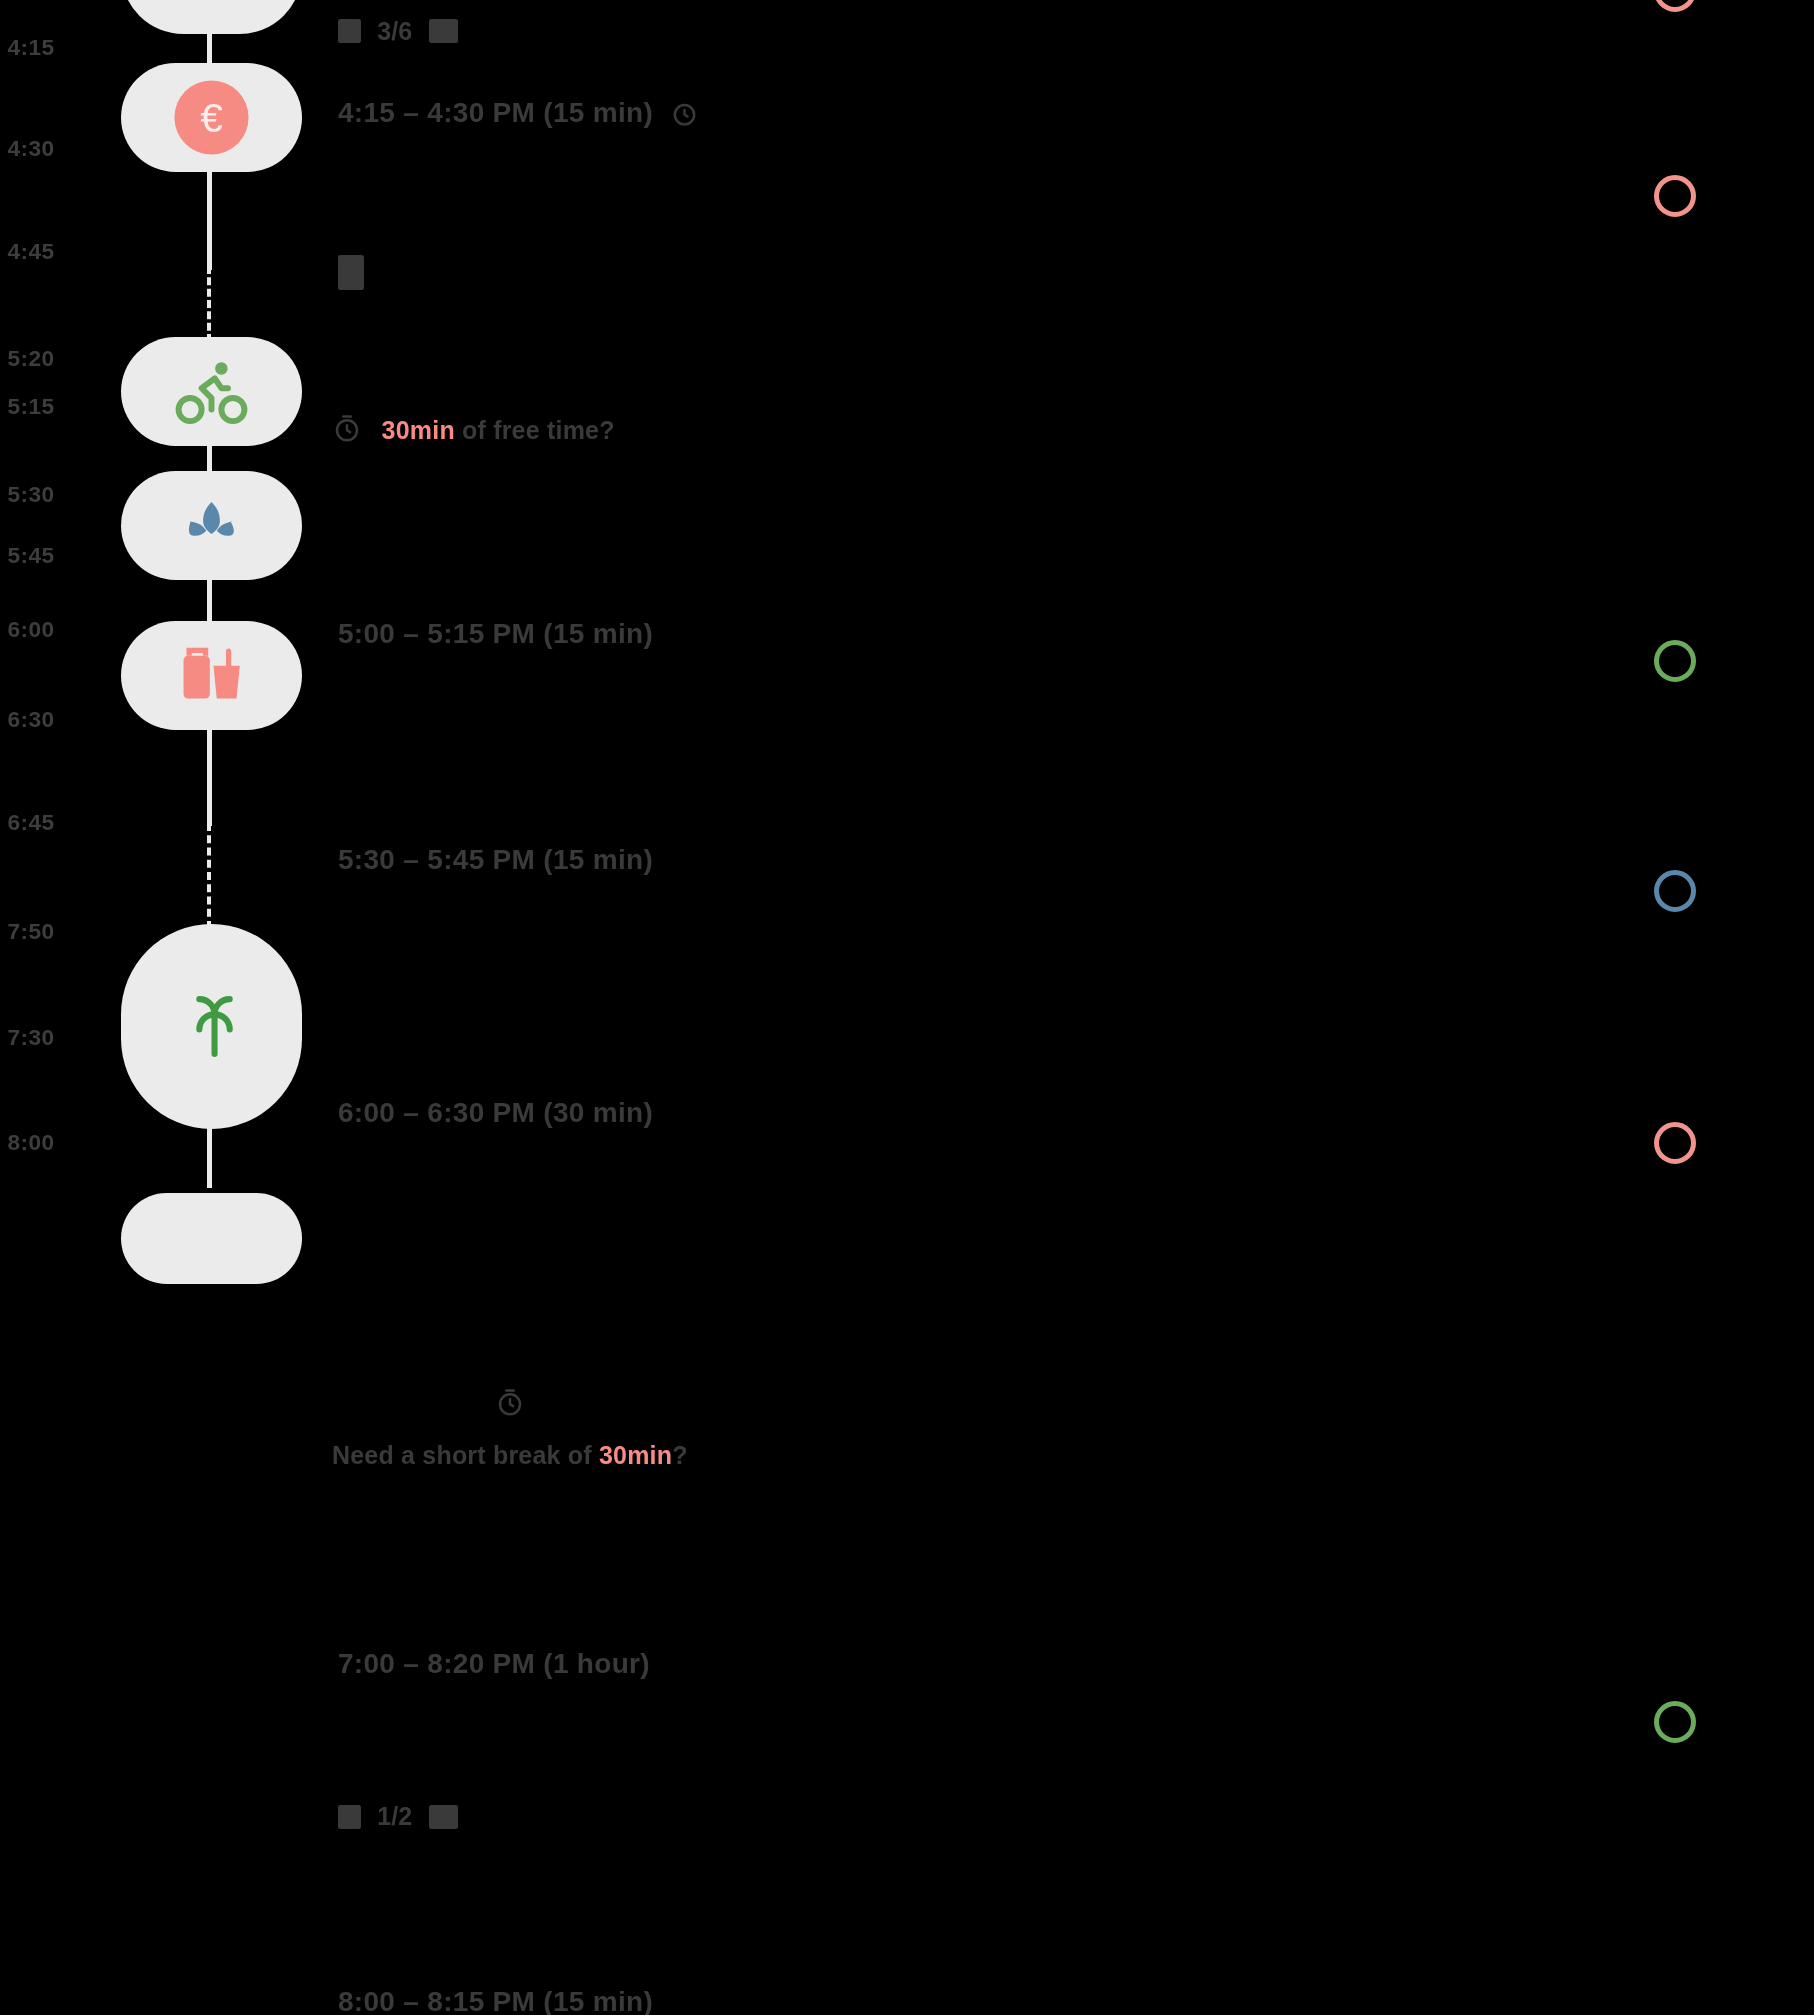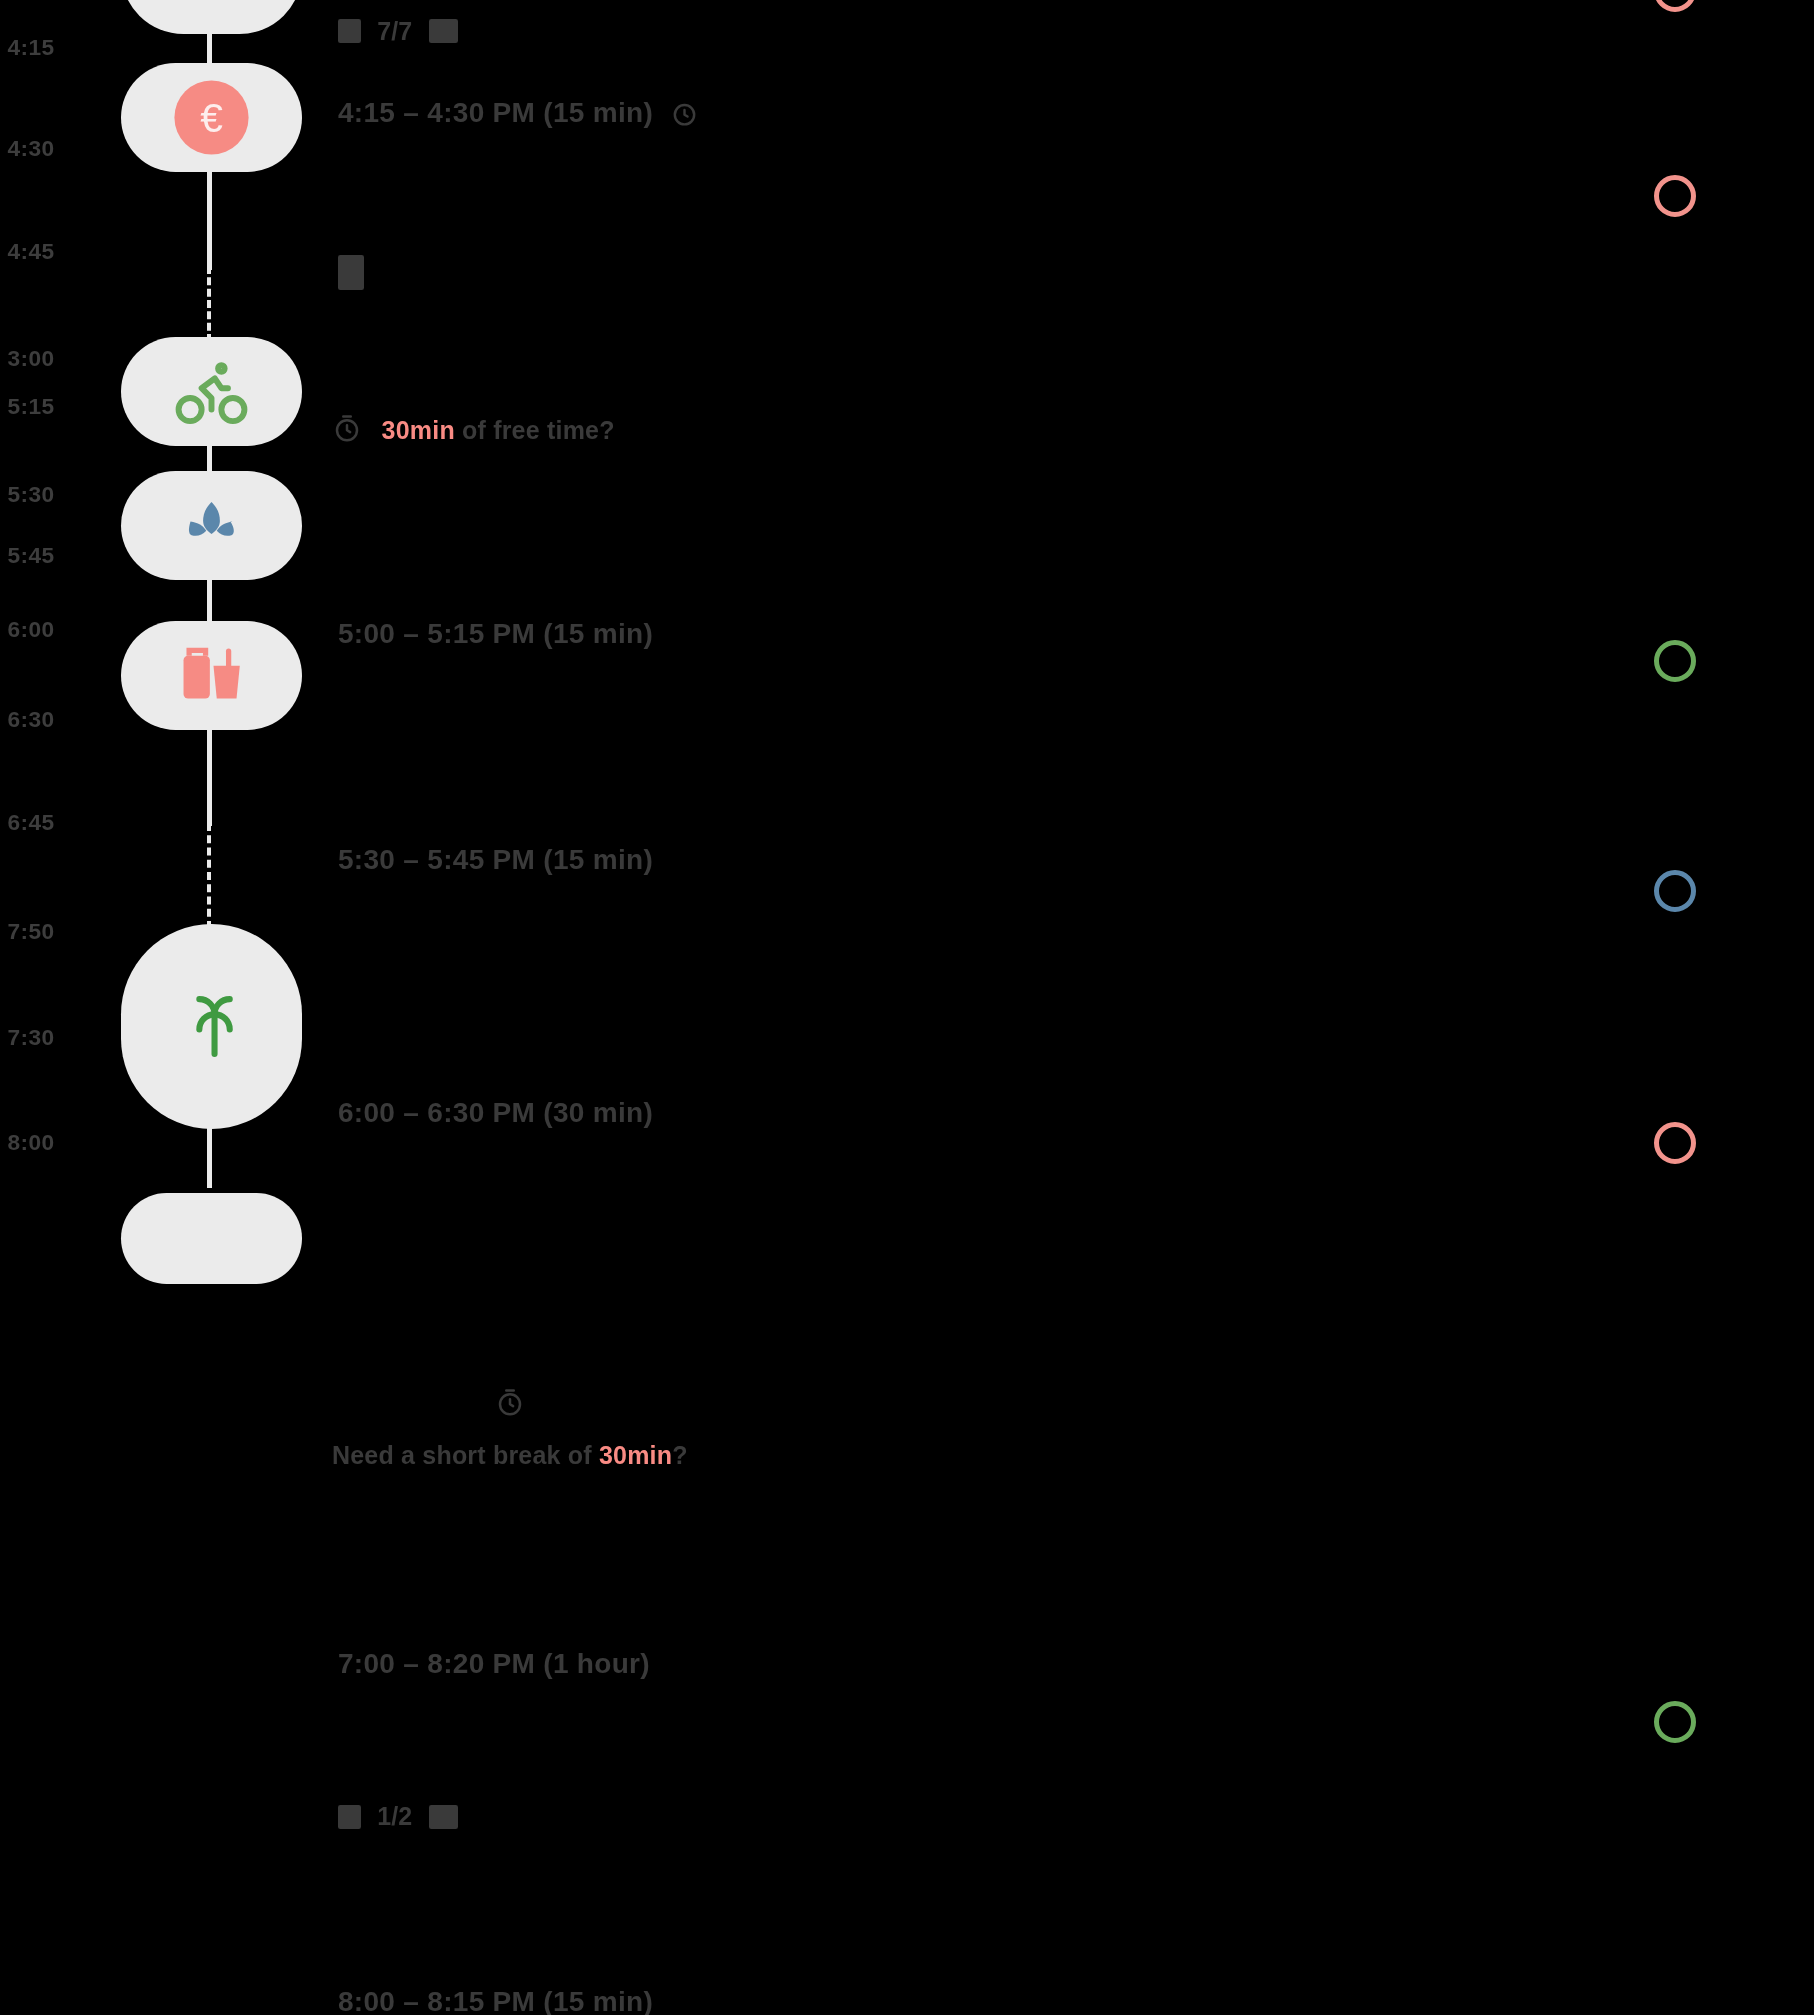--- a/index.html
+++ b/index.html
@@ -124,21 +124,21 @@
 </style>
 </head>
 <body>
 
 <div id="stage">
 
   <div>
     <div class="time-label" style="top:36px">4:15</div>
     <div class="time-label" style="top:137px">4:30</div>
     <div class="time-label" style="top:240px">4:45</div>
-    <div class="time-label" style="top:347px">3:00</div>
+    <div class="time-label" style="top:347px">5:20</div>
     <div class="time-label" style="top:395px">5:15</div>
     <div class="time-label" style="top:483px">5:30</div>
     <div class="time-label" style="top:544px">5:45</div>
     <div class="time-label" style="top:618px">6:00</div>
     <div class="time-label" style="top:708px">6:30</div>
     <div class="time-label" style="top:811px">6:45</div>
     <div class="time-label" style="top:920px">7:50</div>
     <div class="time-label" style="top:1026px">7:30</div>
     <div class="time-label" style="top:1131px">8:00</div>
   </div>
@@ -208,21 +208,21 @@
         <path d="M13 8C10.2 8 8 10.2 8 13"></path>
         <path d="M13 8v13"></path>
       </svg>
     </span>
   </div>
 
   <div class="node" style="left:121px; top:1193px; width:181px; height:91px; border-radius:91px;"></div>
 
   <div class="chip-row" style="left:338px; top:16.6px;">
     <span class="blk sq"></span>
-    <span class="chip-txt">7/7</span>
+    <span class="chip-txt">3/6</span>
     <span class="blk wide"></span>
   </div>
 
   <div class="chip-row" style="left:338px; top:255px;">
     <span class="blk sq-lg"></span>
   </div>
 
   <div class="chip-row" style="left:338px; top:1802px;">
     <span class="blk sq"></span>
     <span class="chip-txt">1/2</span>

